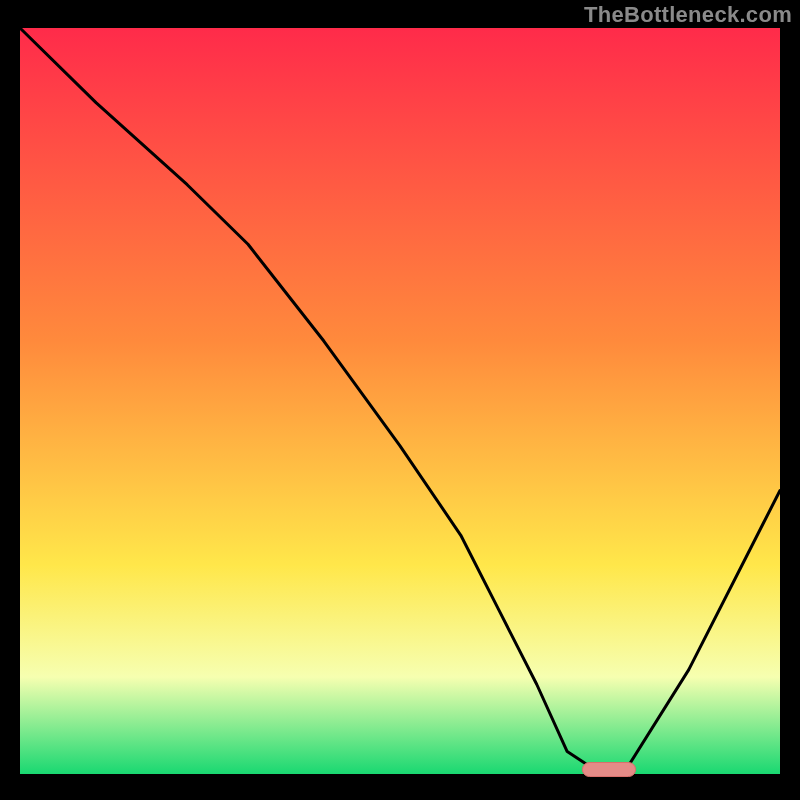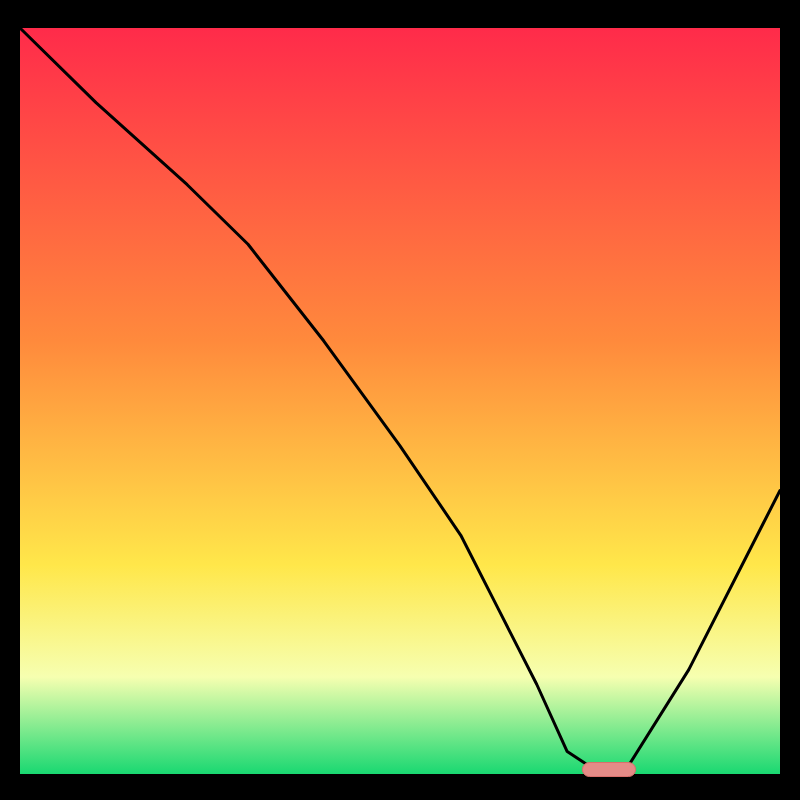--- a/index.html
+++ b/index.html
@@ -48,13 +48,14 @@
 
     <rect id="frame-bg" x="0" y="0" width="800" height="800" fill="#000000"></rect>
 
     <rect id="plot-area" fill="url(#heat)" x="20" y="28" width="760" height="746"></rect>
 
     <path id="curve-path" fill="none" stroke-width="3" stroke-linecap="round" stroke-linejoin="round" d="M20.0 28.0 L96.0 102.6 L187.2 184.7 L248.0 244.3 L324.0 341.3 L400.0 445.8 L460.8 535.3 L498.8 609.9 L536.8 684.5 L567.2 751.6 L590.0 766.5 L628.0 766.5 L688.8 669.6 L749.6 550.2 L780.0 490.5" stroke="#000000"></path>
 
     <rect id="optimal-marker" rx="7" ry="7" height="14" x="582.4" y="762.5" width="53.2" fill="#e48b87" stroke="#d96f6b" stroke-width="1"></rect>
   </svg>
 
+  <div class="watermark">TheBottleneck.com</div>
 </div>
 
 </body></html>

